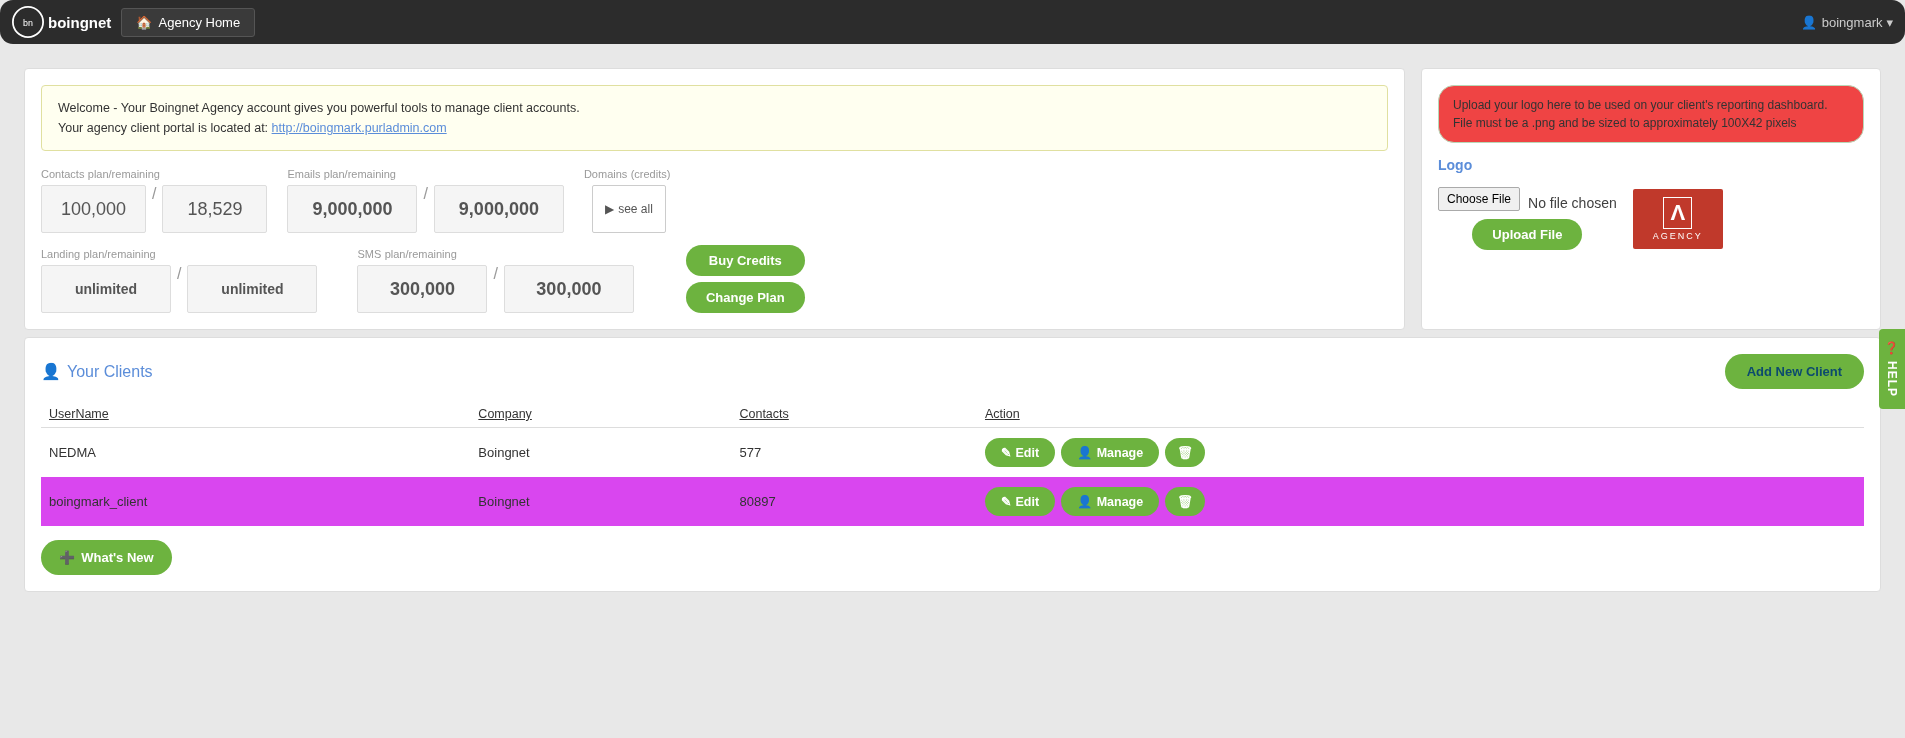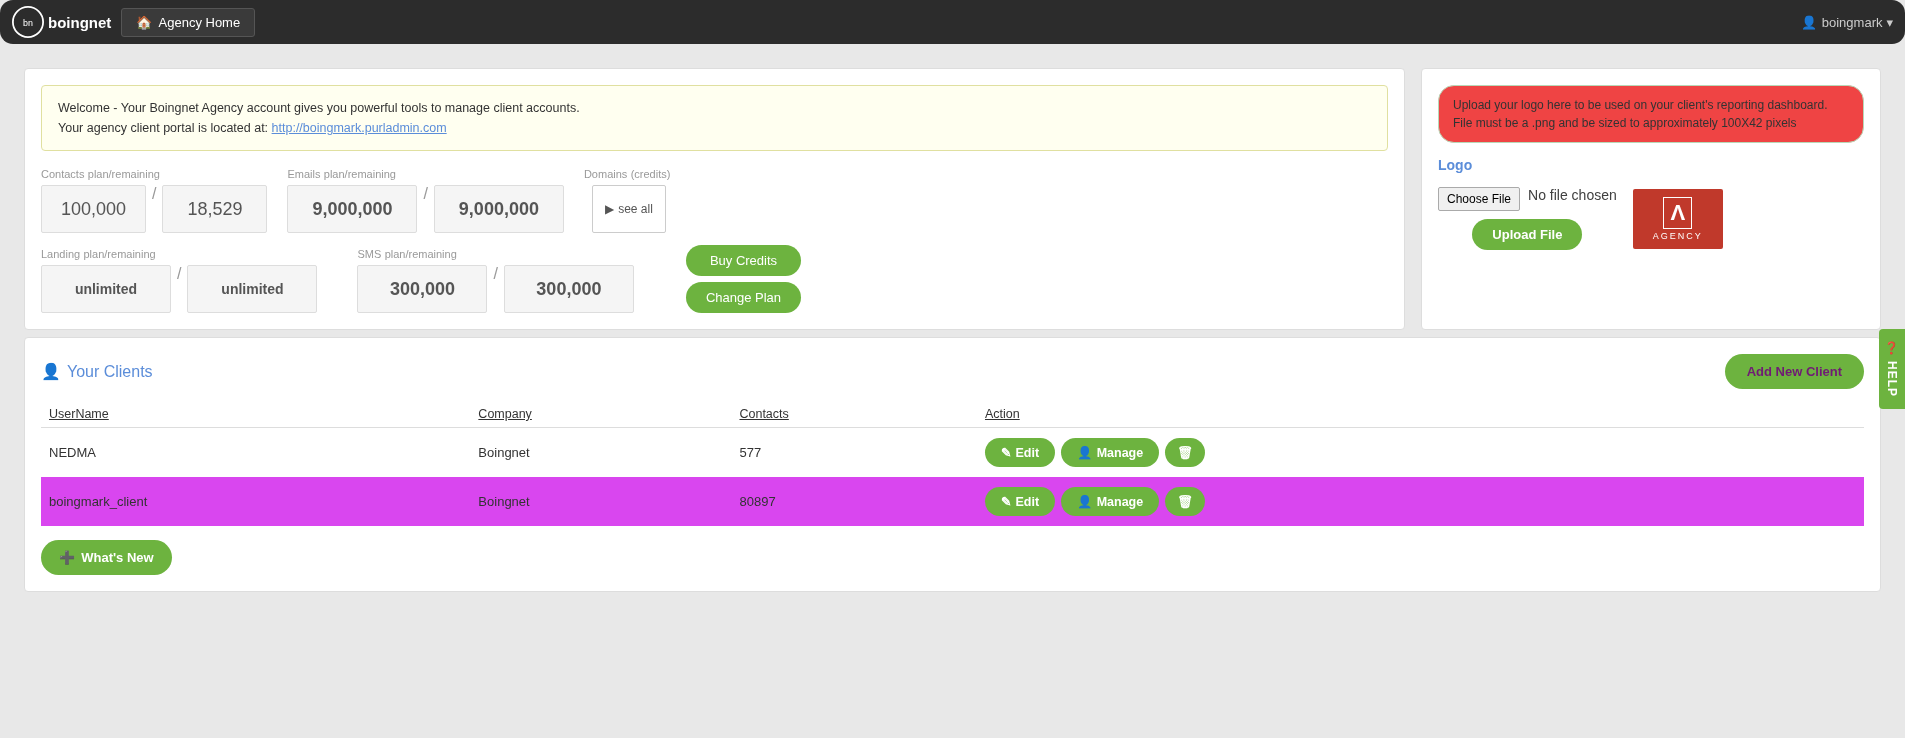--- a/index.html
+++ b/index.html
@@ -69,21 +69,21 @@
     .second-row { display: flex; align-items: flex-end; gap: 20px; }
     .action-btns { display: flex; flex-direction: column; gap: 6px; margin-left: 12px; }
     .green-btn {
       background: #6db33f;
       color: #fff;
       border: none;
       border-radius: 20px;
       padding: 8px 20px;
       cursor: pointer;
       font-size: 13px;
-      font-weight: normal;
+      font-weight: bold;
       white-space: nowrap;
     }
 
     
     .right-panel { width: 460px; background: #fff; border: 1px solid #ddd; border-radius: 4px; padding: 16px; }
     .upload-info-box { background: #ef4444; border: 1px solid #b8d8b8; border-radius: 16px; padding: 10px 14px; font-size: 12px; margin-bottom: 14px; color: #333; line-height: 1.5; }
     .logo-section-title { color: #5b8dd9; font-size: 14px; margin-bottom: 14px; font-weight: bold; }
     .logo-upload-row { display: flex; align-items: center; gap: 16px; flex-wrap: wrap; }
     .file-input-area { display: flex; align-items: center; flex-direction: column; gap: 8px; }
     .choose-file-btn {
@@ -127,21 +127,21 @@
     td { padding: 10px 8px; font-size: 13px; vertical-align: middle; }
     tr.alt-row { background: #d946ef; }
     .action-cell { display: flex; gap: 6px; align-items: center; }
     .edit-btn, .manage-btn, .delete-btn {
       border: none; border-radius: 20px; padding: 7px 16px; cursor: pointer; font-size: 12.5px; font-weight: bold; color: #fff; display: flex; align-items: center; gap: 4px;
     }
     .edit-btn { background: #6db33f; }
     .manage-btn { background: #6db33f; }
     .delete-btn { background: #6db33f; padding: 7px 12px; }
     .add-new-btn {
-      background: #6db33f; color: #701a75; border: none; border-radius: 20px; padding: 10px 22px; cursor: pointer; font-size: 13px; font-weight: bold;
+      background: #6db33f; color: #0c4a6e; border: none; border-radius: 20px; padding: 10px 22px; cursor: pointer; font-size: 13px; font-weight: bold;
     }
 
     
     .whats-new-btn {
       background: #6db33f; color: #fff; border: none; border-radius: 20px; padding: 10px 18px; cursor: pointer; font-size: 13px; font-weight: bold; margin-top: 14px; display: inline-flex; align-items: center; gap: 6px;
     }
 
     
     .help-tab {
       position: fixed; right: 0; top: 50%; transform: translateY(-50%);
@@ -256,21 +256,21 @@
           <button class="green-btn">Change Plan</button>
         </div>
       </div>
     </div>
 
     <div class="right-panel">
       <div class="upload-info-box">Upload your logo here to be used on your client's reporting dashboard. File must be a .png and be sized to approximately 100X42 pixels</div>
       <div class="logo-section-title">Logo</div>
       <div class="logo-upload-row">
         <div class="file-input-area">
-          <div style="display:flex;align-items:flex-start;gap:8px;">
+          <div style="display:flex;align-items:flex-end;gap:8px;">
             <button class="choose-file-btn">Choose File</button>
             <span class="no-file-text">No file chosen</span>
           </div>
           <button class="upload-file-btn">Upload File</button>
         </div>
         <div class="agency-logo-preview">
           <div class="logo-a">Λ</div>
           <div style="font-size:9px;letter-spacing:2px;">AGENCY</div>
         </div>
       </div>

